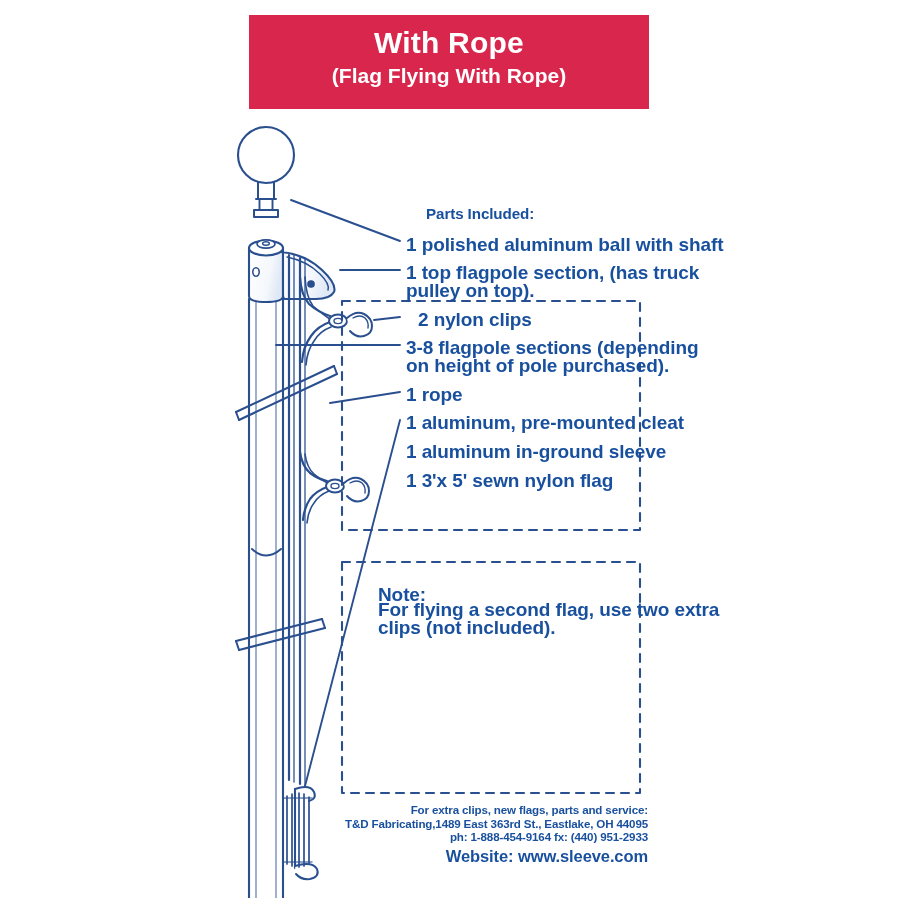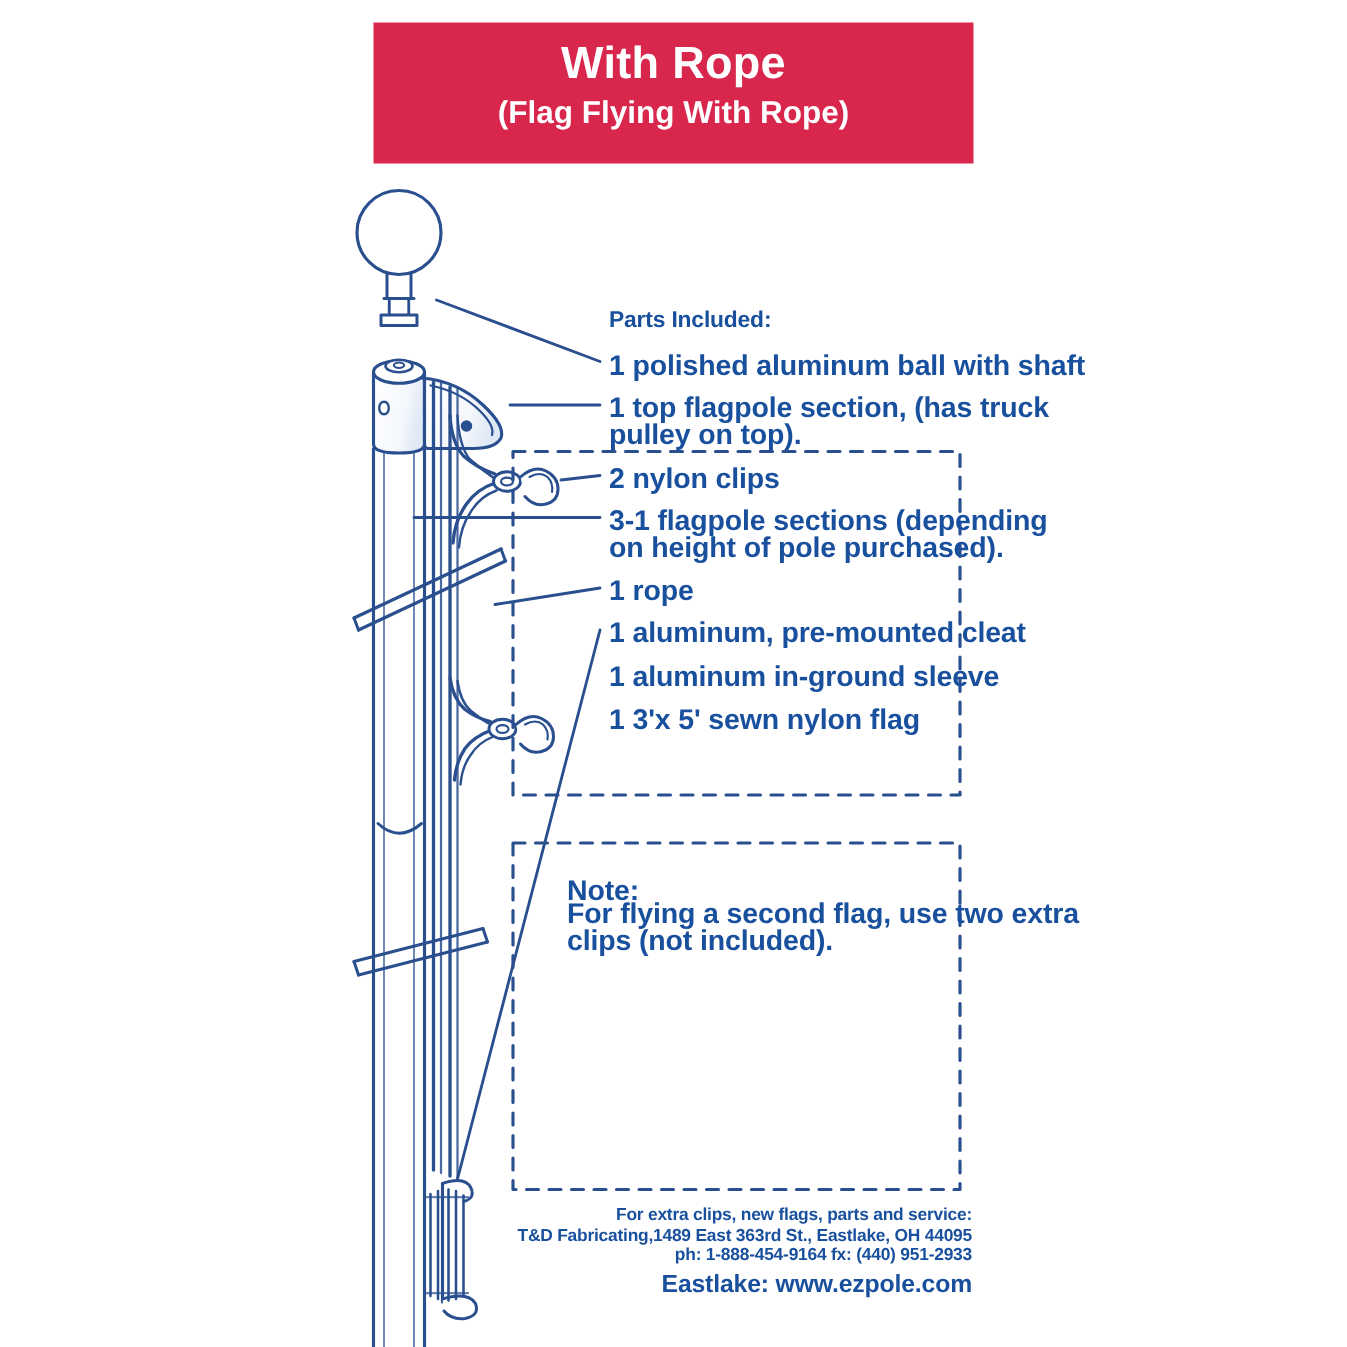--- a/index.html
+++ b/index.html
@@ -63,24 +63,24 @@
     font-size: 19px;
     font-weight: bold;
     line-height: 17.5px;
     letter-spacing: -0.1px;
     white-space: pre-line;
   }
   .heading {
     font-size: 15.2px;
   }
 
-  #parts-heading { left: 406px; top: 205px; }
+  #parts-heading { left: 426px; top: 205px; }
   #item-ball     { left: 406px; top: 236px; }
   #item-top      { left: 406px; top: 264px; }
-  #item-clips    { left: 406px; top: 311px; }
+  #item-clips    { left: 418px; top: 311px; }
   #item-sections { left: 406px; top: 339px; }
   #item-rope     { left: 406px; top: 386px; }
   #item-cleat    { left: 406px; top: 414px; }
   #item-sleeve   { left: 406px; top: 443px; }
   #item-flag     { left: 406px; top: 472px; }
 
   #note-title { left: 378px; top: 586px; }
   #note-body  { left: 378px; top: 598px; }
 
   
@@ -247,31 +247,31 @@
       <rect x="342" y="562" width="298" height="231" stroke-width="2.1" stroke-dasharray="8 7"></rect>
     </g>
   </svg>
 
   <div class="txt heading" id="parts-heading">Parts Included:</div>
 
   <div class="txt" id="item-ball">1 polished aluminum ball with shaft</div>
   <div class="txt" id="item-top">1 top flagpole section, (has truck
 pulley on top).</div>
   <div class="txt" id="item-clips">2 nylon clips</div>
-  <div class="txt" id="item-sections">3-1 flagpole sections (depending
+  <div class="txt" id="item-sections">3-8 flagpole sections (depending
 on height of pole purchased).</div>
   <div class="txt" id="item-rope">1 rope</div>
   <div class="txt" id="item-cleat">1 aluminum, pre-mounted cleat</div>
   <div class="txt" id="item-sleeve">1 aluminum in-ground sleeve</div>
   <div class="txt" id="item-flag">1 3'x 5' sewn nylon flag</div>
 
   <div class="txt" id="note-title">Note:</div>
   <div class="txt" id="note-body" style="top:601px;">For flying a second flag, use two extra
 clips (not included).</div>
 
   <div class="footer">
     <div>For extra clips, new flags, parts and service:</div>
     <div>T&amp;D Fabricating,1489 East 363rd St., Eastlake, OH 44095</div>
     <div>ph: 1-888-454-9164  fx: (440) 951-2933</div>
-    <div class="footer-web">Eastlake: www.ezpole.com</div>
+    <div class="footer-web">Website: www.sleeve.com</div>
   </div>
 
 </div>
 
 </body></html>

